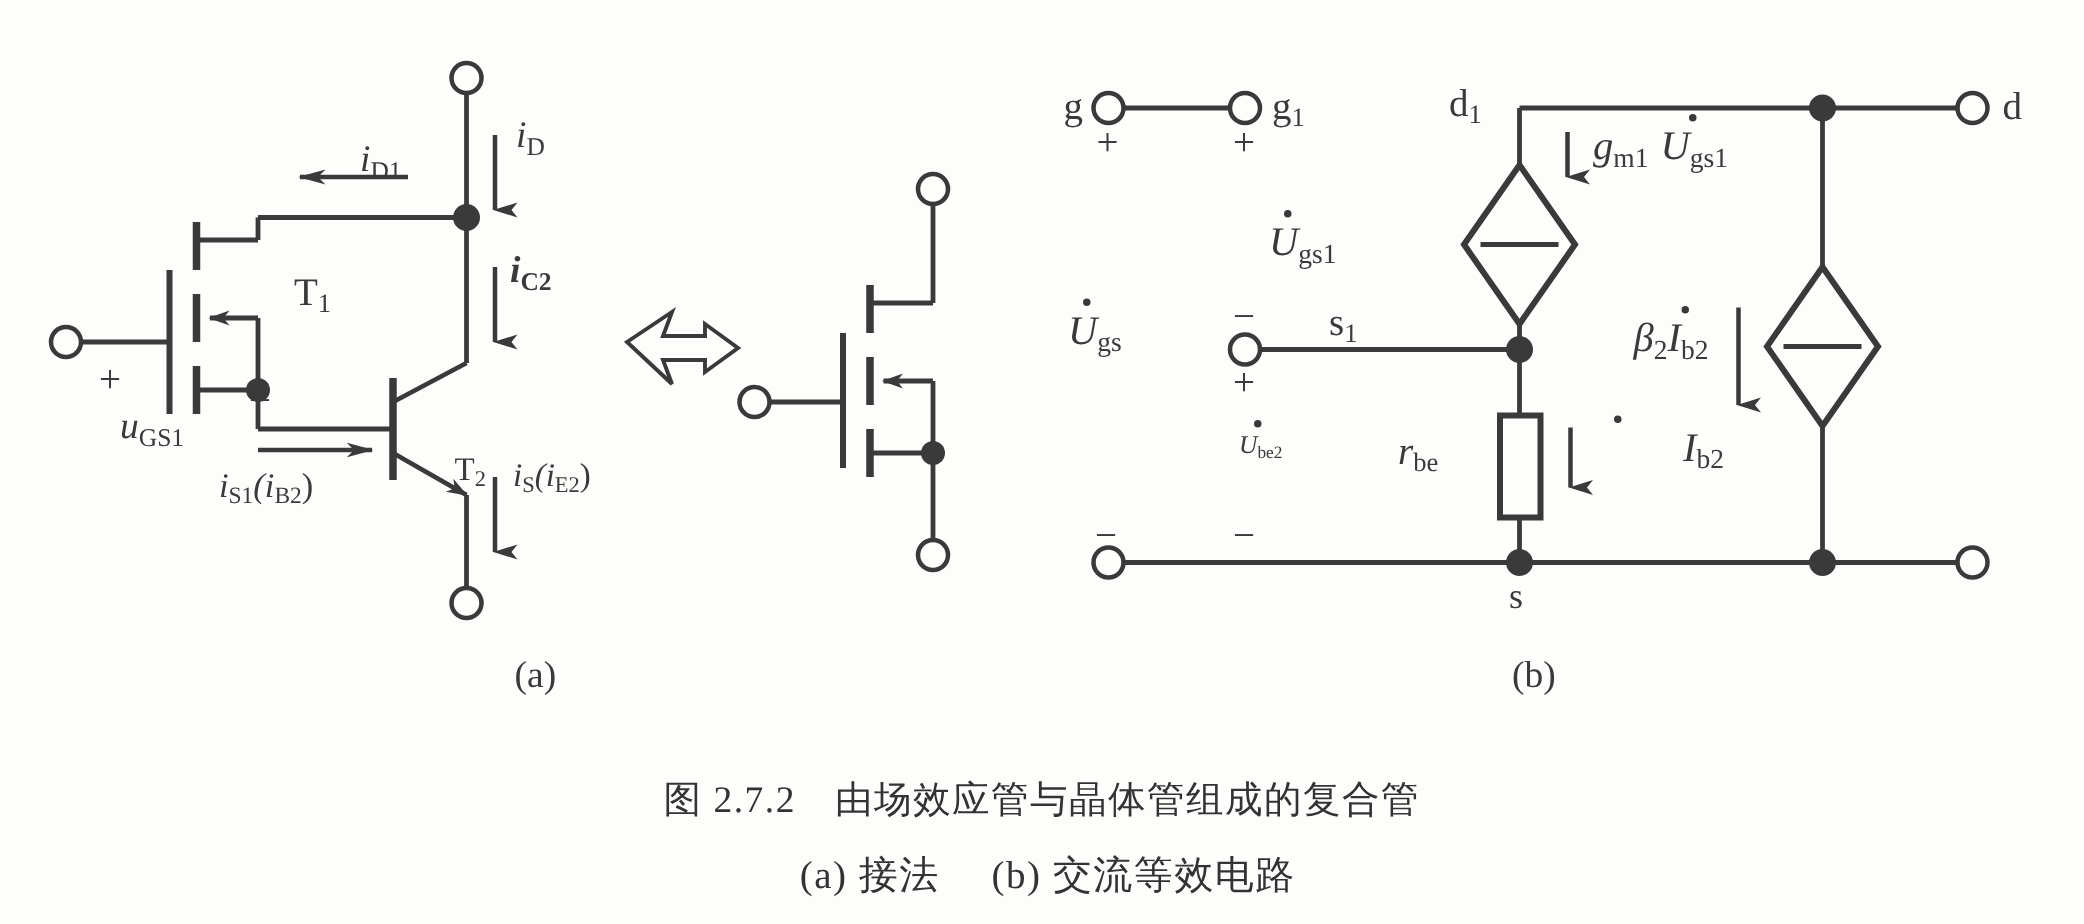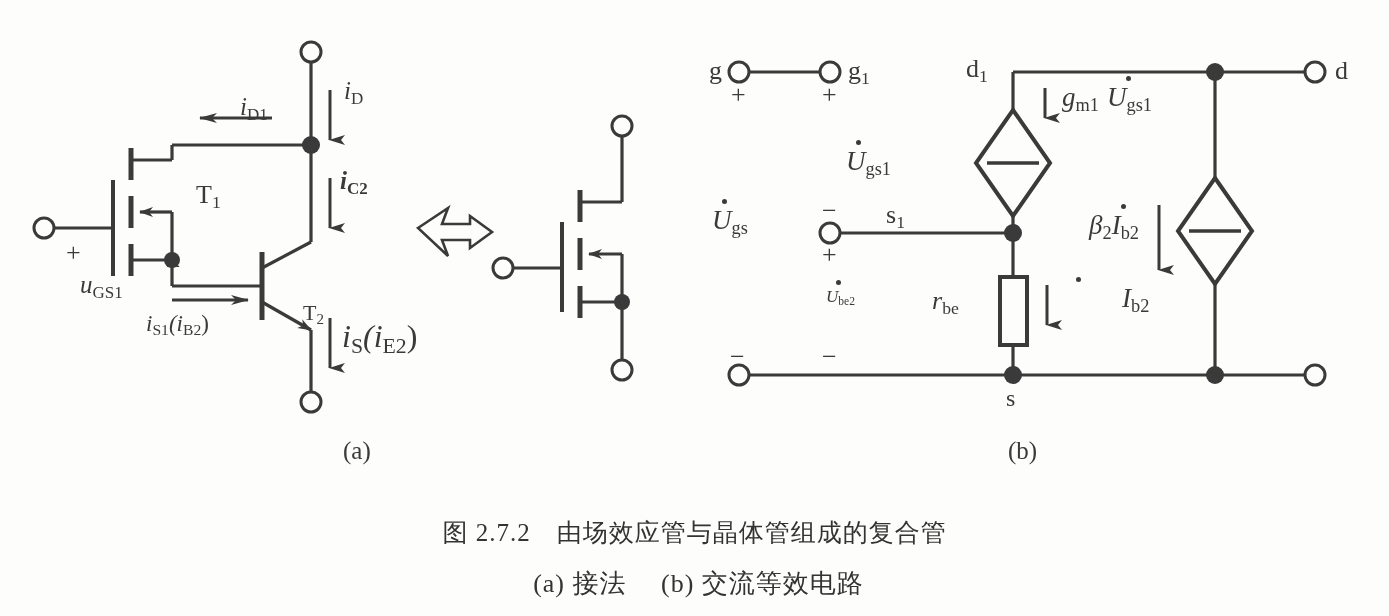--- a/index.html
+++ b/index.html
@@ -203,21 +203,21 @@
   <span class="lbl" style="left:196px; top:182px; font-size:26px;"><span>T</span><span class="sub">1</span></span>
 
   <span class="lbl" style="left:303px; top:266px; font-size:22px;margin-top:36px;"><span>T</span><span class="sub">2</span></span>
 
   <span class="lbl pm" style="left:66px; top:240px;">+</span>
   <span class="lbl pm" style="left:166px; top:254px;">−</span>
   <span class="lbl ital" style="left:80px; top:272px; font-size:25px;"><span class="ital">u</span><span class="sub" style="font-style:normal">GS1</span></span>
 
   <span class="lbl" style="left:146px; top:312px; font-size:23px;"><span class="ital">i</span><span class="sub">S1</span><span class="ital">(i</span><span class="sub">B2</span><span>)</span></span>
 
-  <span class="lbl" style="left:342px; top:320px; font-size:32px;"><span class="ital">i</span><span class="sub">S</span><span class="ital">(i</span><span class="sub">E2</span><span>)</span></span>
+  <span class="lbl" style="left:342px; top:306px; font-size:22px;"><span class="ital">i</span><span class="sub">S</span><span class="ital">(i</span><span class="sub">E2</span><span>)</span></span>
 
   <span class="panel-label" style="left:343px; top:437px;">(a)</span>
 
   <span class="lbl" style="left:709px; top:58px; font-size:26px;">g</span>
   <span class="lbl pm" style="left:731px; top:82px;">+</span>
 
   <span class="lbl" style="left:848px; top:58px; font-size:26px;"><span>g</span><span class="sub">1</span></span>
   <span class="lbl pm" style="left:822px; top:82px;">+</span>
 
   <span class="lbl" style="left:846px; top:148px; font-size:27px;"><span class="ital">U</span><span class="sub">gs1</span></span>

